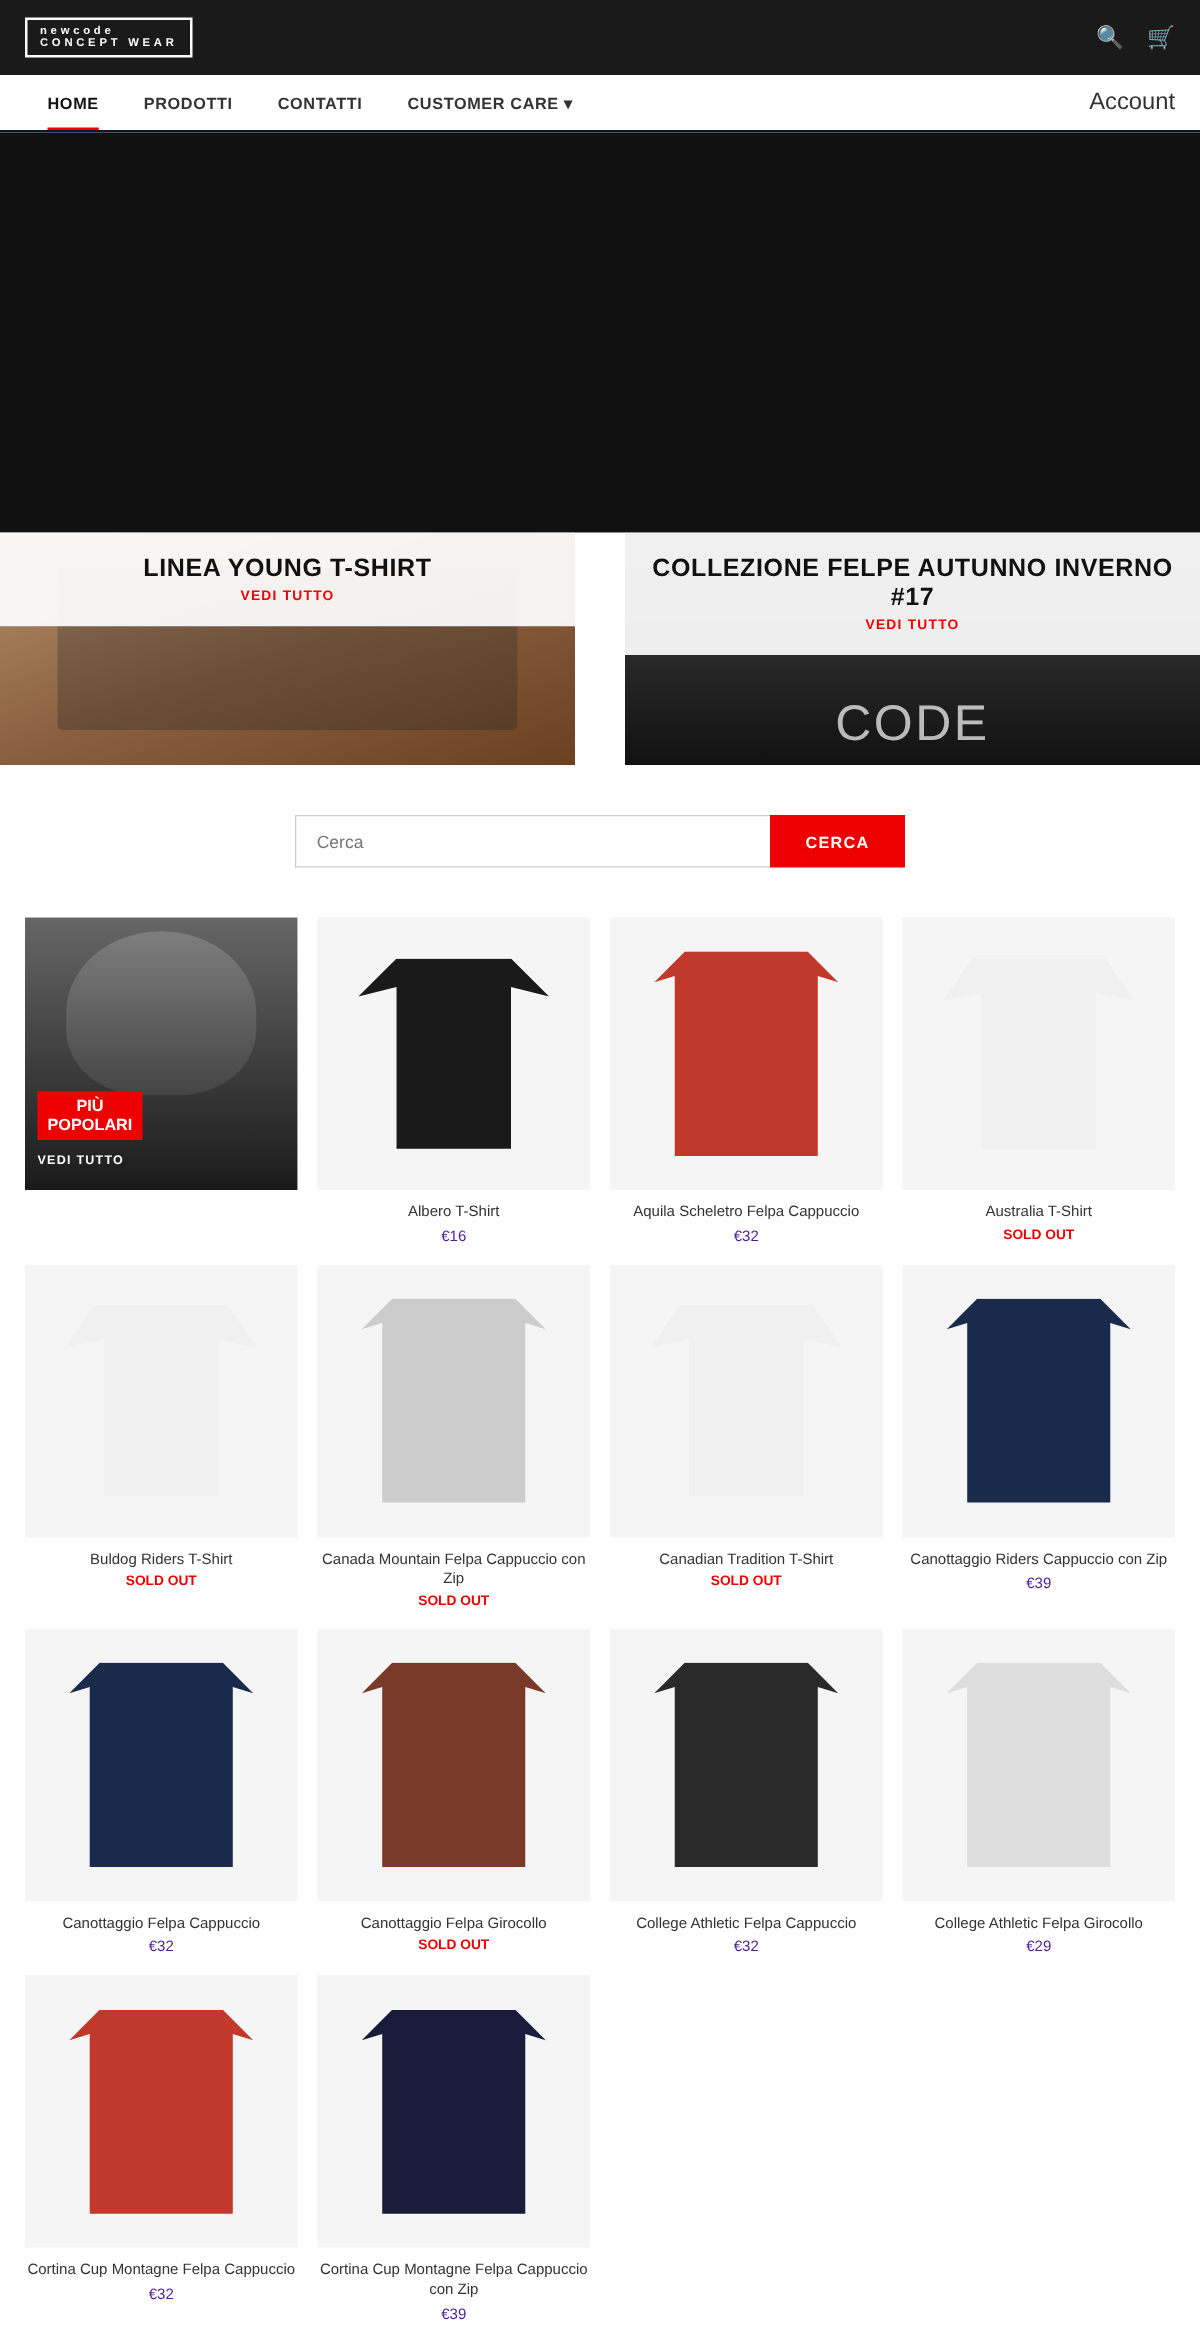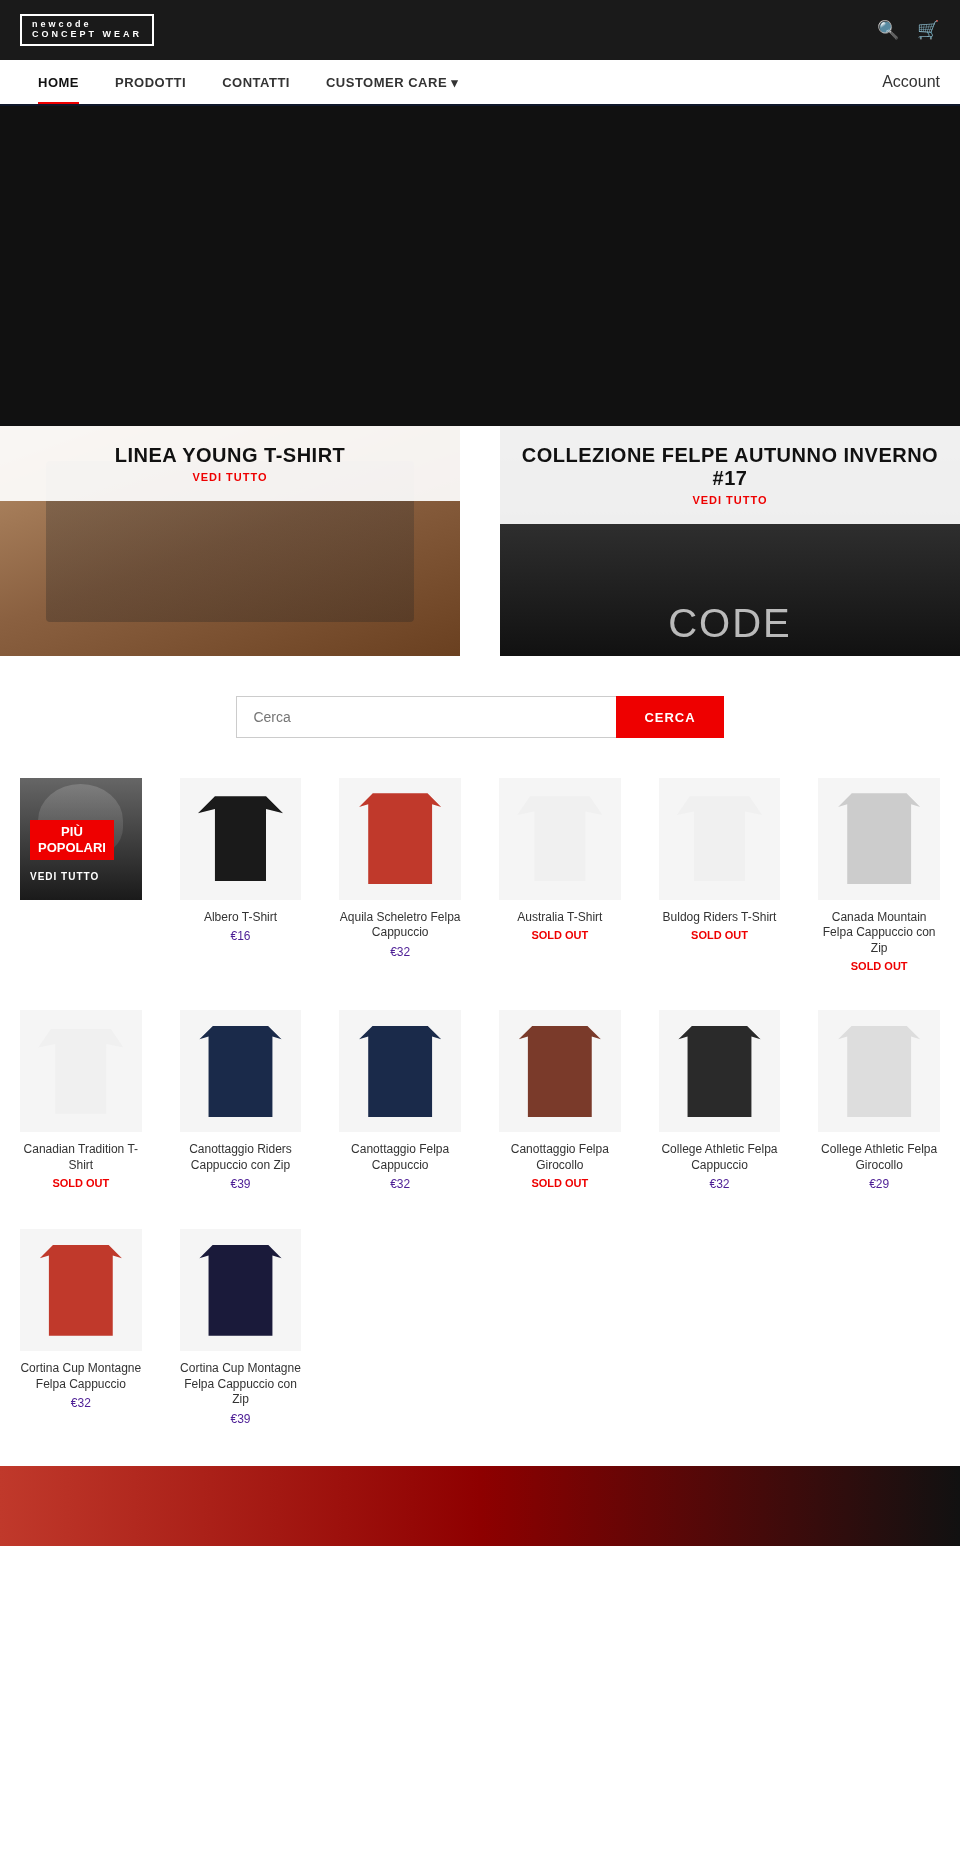--- a/index.html
+++ b/index.html
@@ -49,35 +49,35 @@
     .nav-item.active { color: #111; }
     .nav-item.active::after {
       content: '';
       position: absolute;
       bottom: 0;
       left: 18px;
       right: 18px;
       height: 2px;
       background: #e00;
     }
-    .nav-account { margin-left: auto; color: #333; font-size: 16px; cursor: pointer; }
+    .nav-account { margin-left: auto; color: #333; font-size: 19px; cursor: pointer; }
 
     
     .hero {
       background: #111;
       height: 320px;
       display: flex;
       align-items: center;
       justify-content: center;
     }
 
     
     .collections {
       display: flex;
-      height: 230px;
+      height: 186px;
       gap: 40px;
     }
     .collection-item {
       flex: 1;
       position: relative;
       overflow: hidden;
       cursor: pointer;
     }
     .collection-item:first-child { background: #888; }
     .collection-item:last-child { background: #555; }
@@ -145,22 +145,22 @@
       font-weight: bold;
       letter-spacing: 1px;
       cursor: pointer;
       text-transform: uppercase;
     }
 
     
     .products-section { padding: 0 20px 40px; }
     .products-grid {
       display: grid;
-      grid-template-columns: repeat(6, 1fr);
-      gap: 38px;
+      grid-template-columns: repeat(4, 1fr);
+      gap: 16px;
     }
     .product-card {
       text-align: center;
       cursor: pointer;
     }
     .product-img {
       width: 100%;
       aspect-ratio: 1;
       background: #f5f5f5;
       display: flex;

